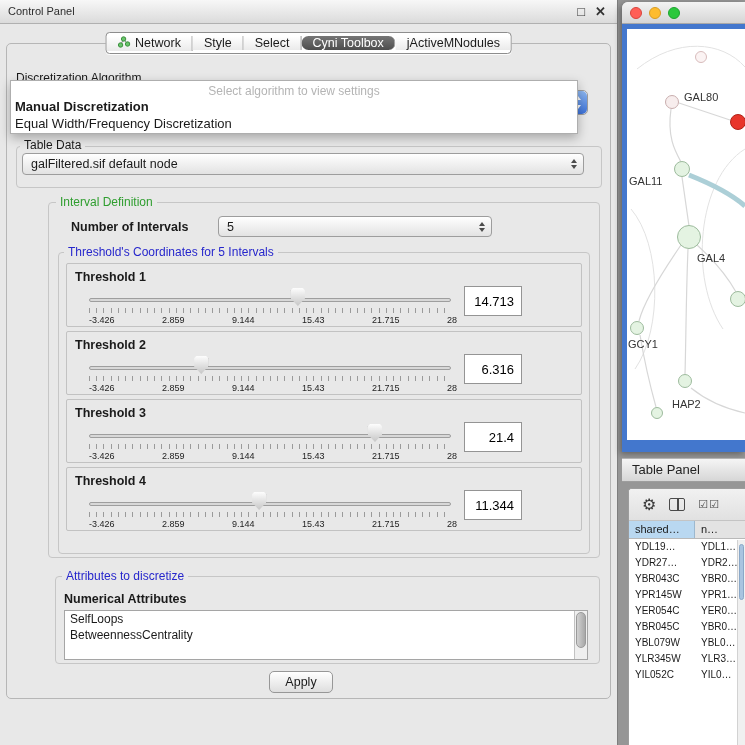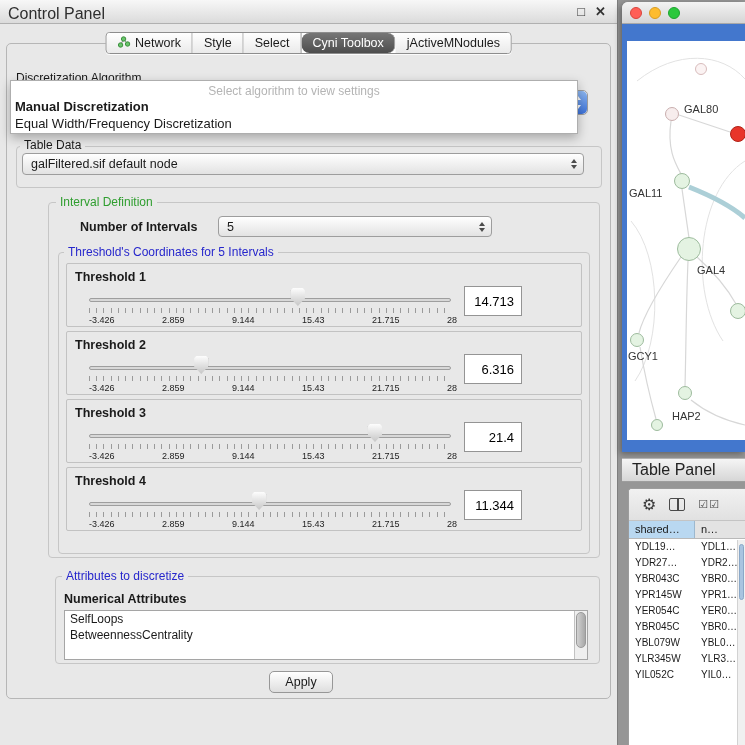--- a/index.html
+++ b/index.html
@@ -2,28 +2,28 @@
 <html><head>
 <meta charset="utf-8">
 <style>
   * { margin:0; padding:0; box-sizing:border-box; }
   html,body { width:745px; height:745px; }
   body { font-family:"Liberation Sans", sans-serif; background:#969696; position:relative; overflow:hidden; font-size:12.5px; color:#1a1a1a; }
 
   
   .control-panel { position:absolute; left:0; top:0; width:618px; height:745px; background:#e8e8e8; border-right:1px solid #7e7e7e; }
   .cp-titlebar { position:absolute; top:0; left:0; right:0; height:24px; background:linear-gradient(#f7f7f7,#dbdbdb); border-bottom:1px solid #b0b0b0; }
-  .cp-title { position:absolute; left:8px; top:5px; font-size:16px; color:#2e2e2e; }
+  .cp-title { position:absolute; left:8px; top:5px; font-size:11px; color:#2e2e2e; }
   .win-btn { position:absolute; top:4px; font-size:13px; color:#333; cursor:default; }
   .win-btn.min { right:32px; }
   .win-btn.close { right:11px; font-weight:bold; }
 
   .tabpane { position:absolute; left:6px; right:6px; top:43px; bottom:46px; border:1px solid #b6b6b6; border-radius:5px; }
 
-  .seg { position:absolute; display:flex; height:22px; border:1px solid #8d8d8d; border-radius:4px; overflow:hidden; background:#fff; box-shadow:0 1px 0 rgba(255,255,255,.8); z-index:5; }
+  .seg { position:absolute; display:flex; height:22px; border:1px solid #8d8d8d; border-radius:4px; overflow:hidden; background:#fff; box-shadow:0 1px 0 rgba(255,255,255,.8); z-index:5;align-items:center; }
   .seg-top { top:32px; left:50%; transform:translateX(-50%); }
   .seg-bottom { top:704px; left:50%; transform:translateX(-50%); }
   .seg-item { display:flex; align-items:center; gap:5px; padding:0 11px; font-size:12.5px; background:linear-gradient(#ffffff,#eaeaea); border-right:1px solid #9b9b9b; white-space:nowrap; }
   .seg-item:last-child { border-right:none; }
   .seg-item.sel { background:linear-gradient(#767676,#4d4d4d); color:#fff;border-radius:8px; }
 
   
   .groupbox { position:absolute; border:1px solid #c6c6c6; border-radius:4px; }
   .group-title { position:absolute; font-size:12px; background:#e8e8e8; padding:0 4px; z-index:2; }
   .t-green { color:#2f9e2f; }
@@ -74,27 +74,27 @@
   .bold-label { position:absolute; font-weight:bold; font-size:12.5px; z-index:1; }
 
   
   .right-col { position:absolute; left:622px; top:0; width:123px; height:745px; background:#969696; }
   .net-window { position:absolute; left:0; top:2px; width:123px; height:450px; border-radius:6px 0 0 0; overflow:hidden; background:#e0e0e0; box-shadow:-2px 2px 6px rgba(0,0,0,.35); }
   .net-titlebar { height:22px; background:linear-gradient(#f3f3f3,#d5d5d5); border-bottom:1px solid #a8a8a8; display:flex; align-items:center; gap:7px; padding-left:8px; }
   .tl { width:12px; height:12px; border-radius:50%; }
   .tl.red { background:#ff5f57; border:1px solid #d8443c; }
   .tl.yellow { background:#febc2e; border:1px solid #d89c23; }
   .tl.green { background:#2bc83d; border:1px solid #1ea32f; }
-  .net-frame { position:absolute; top:22px; left:0; right:0; bottom:0; background:#4377cd; padding:17px 0 12px 5px; }
+  .net-frame { position:absolute; top:22px; left:0; right:0; bottom:0; background:#4377cd; padding:5px 0 12px 5px; }
   .net-canvas { width:100%; height:100%; background:#fff; position:relative; overflow:hidden; }
   .edge-layer { position:absolute; left:0; top:0; }
   .net-node { position:absolute; border-radius:50%; z-index:2; }
   .net-label { position:absolute; font-size:11px; color:#333; white-space:nowrap; z-index:3; }
 
-  .tp-bar { position:absolute; left:0; top:458px; width:123px; height:24px; background:linear-gradient(#f5f5f5,#d6d6d6); border-top:1px solid #b3b3b3; border-bottom:1px solid #9d9d9d; font-size:16px; color:#222; line-height:22px; padding-left:10px; }
+  .tp-bar { position:absolute; left:0; top:458px; width:123px; height:24px; background:linear-gradient(#f5f5f5,#d6d6d6); border-top:1px solid #b3b3b3; border-bottom:1px solid #9d9d9d; font-size:13px; color:#222; line-height:22px; padding-left:10px; }
 
   .table-panel { position:absolute; left:6px; top:488px; width:117px; height:257px; background:#fff; border:1px solid #9c9c9c; border-right:none; border-bottom:none; border-radius:4px 0 0 0; overflow:hidden; }
   .tp-toolbar { height:32px; background:linear-gradient(#f1f1f1,#e1e1e1); border-bottom:1px solid #c4c4c4; display:flex; align-items:center; gap:13px; padding-left:13px; }
   .gear-icon { font-size:16px; color:#3a3a3a; line-height:1; }
   .cols-icon { width:16px; height:13px; border:1.5px solid #4a4a4a; border-radius:2px; position:relative; }
   .cols-icon:before { content:""; position:absolute; left:50%; top:0; bottom:0; width:1.5px; background:#4a4a4a; }
   .checks-icon { font-size:11px; color:#444; letter-spacing:1px; }
   .tp-header { display:flex; height:18px; background:#e3e3e3; border-bottom:1px solid #b9b9b9; font-size:11px; }
   .tp-header .c1 { width:66px; background:#b9d8f1; border-right:1px solid #9cb8cf; padding:2px 0 0 6px; }
   .tp-header .c2 { flex:1; padding:2px 0 0 6px; }
@@ -160,21 +160,21 @@
     <span class="val">galFiltered.sif default node</span>
     <span class="stepper">
         <i class="up"></i>
         <i class="dn"></i>
       </span>
   </div>
 
   <div class="groupbox" style="left:48px; top:202px; width:552px; height:356px;"></div>
   <div class="group-title t-green" style="left:56px; top:195px;">Interval Definition</div>
 
-  <div class="bold-label" style="left:80px; top:220px;">Number of Intervals</div>
+  <div class="bold-label" style="left:71px; top:220px;">Number of Intervals</div>
   <div class="combo" style="left:218px; top:216px; width:274px; height:21px; z-index:1;">
     <span class="val">5</span>
     <span class="stepper">
         <i class="up"></i>
         <i class="dn"></i>
       </span>
   </div>
 
   <div class="groupbox" style="left:58px; top:252px; width:532px; height:302px;"></div>
   <div class="group-title t-blue" style="left:64px; top:245px;">Threshold's Coordinates for 5 Intervals</div>

